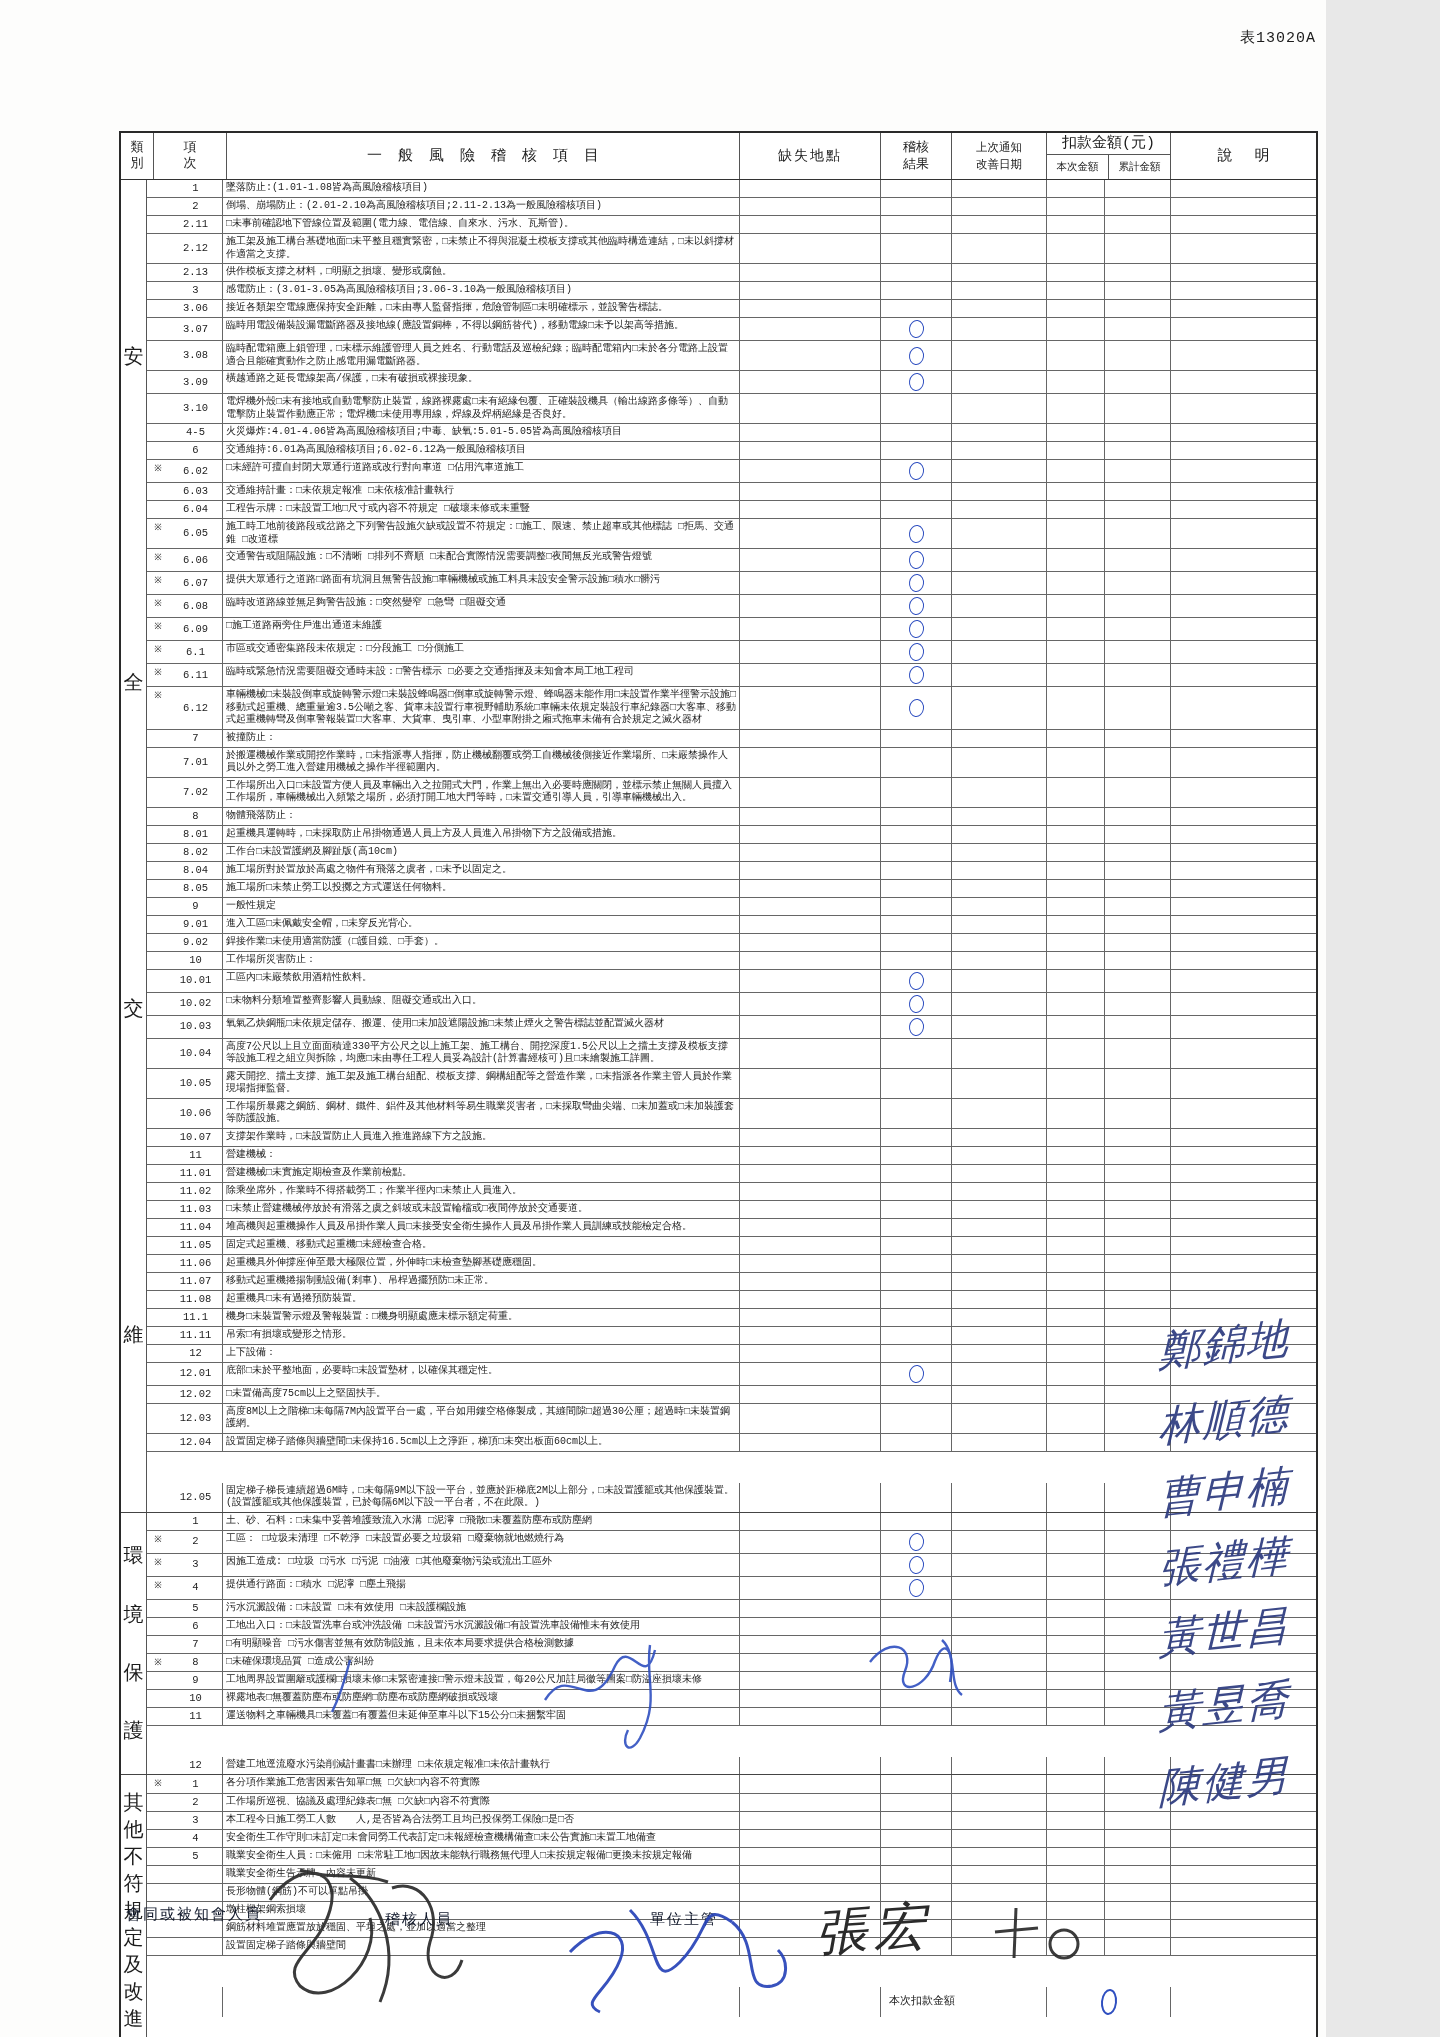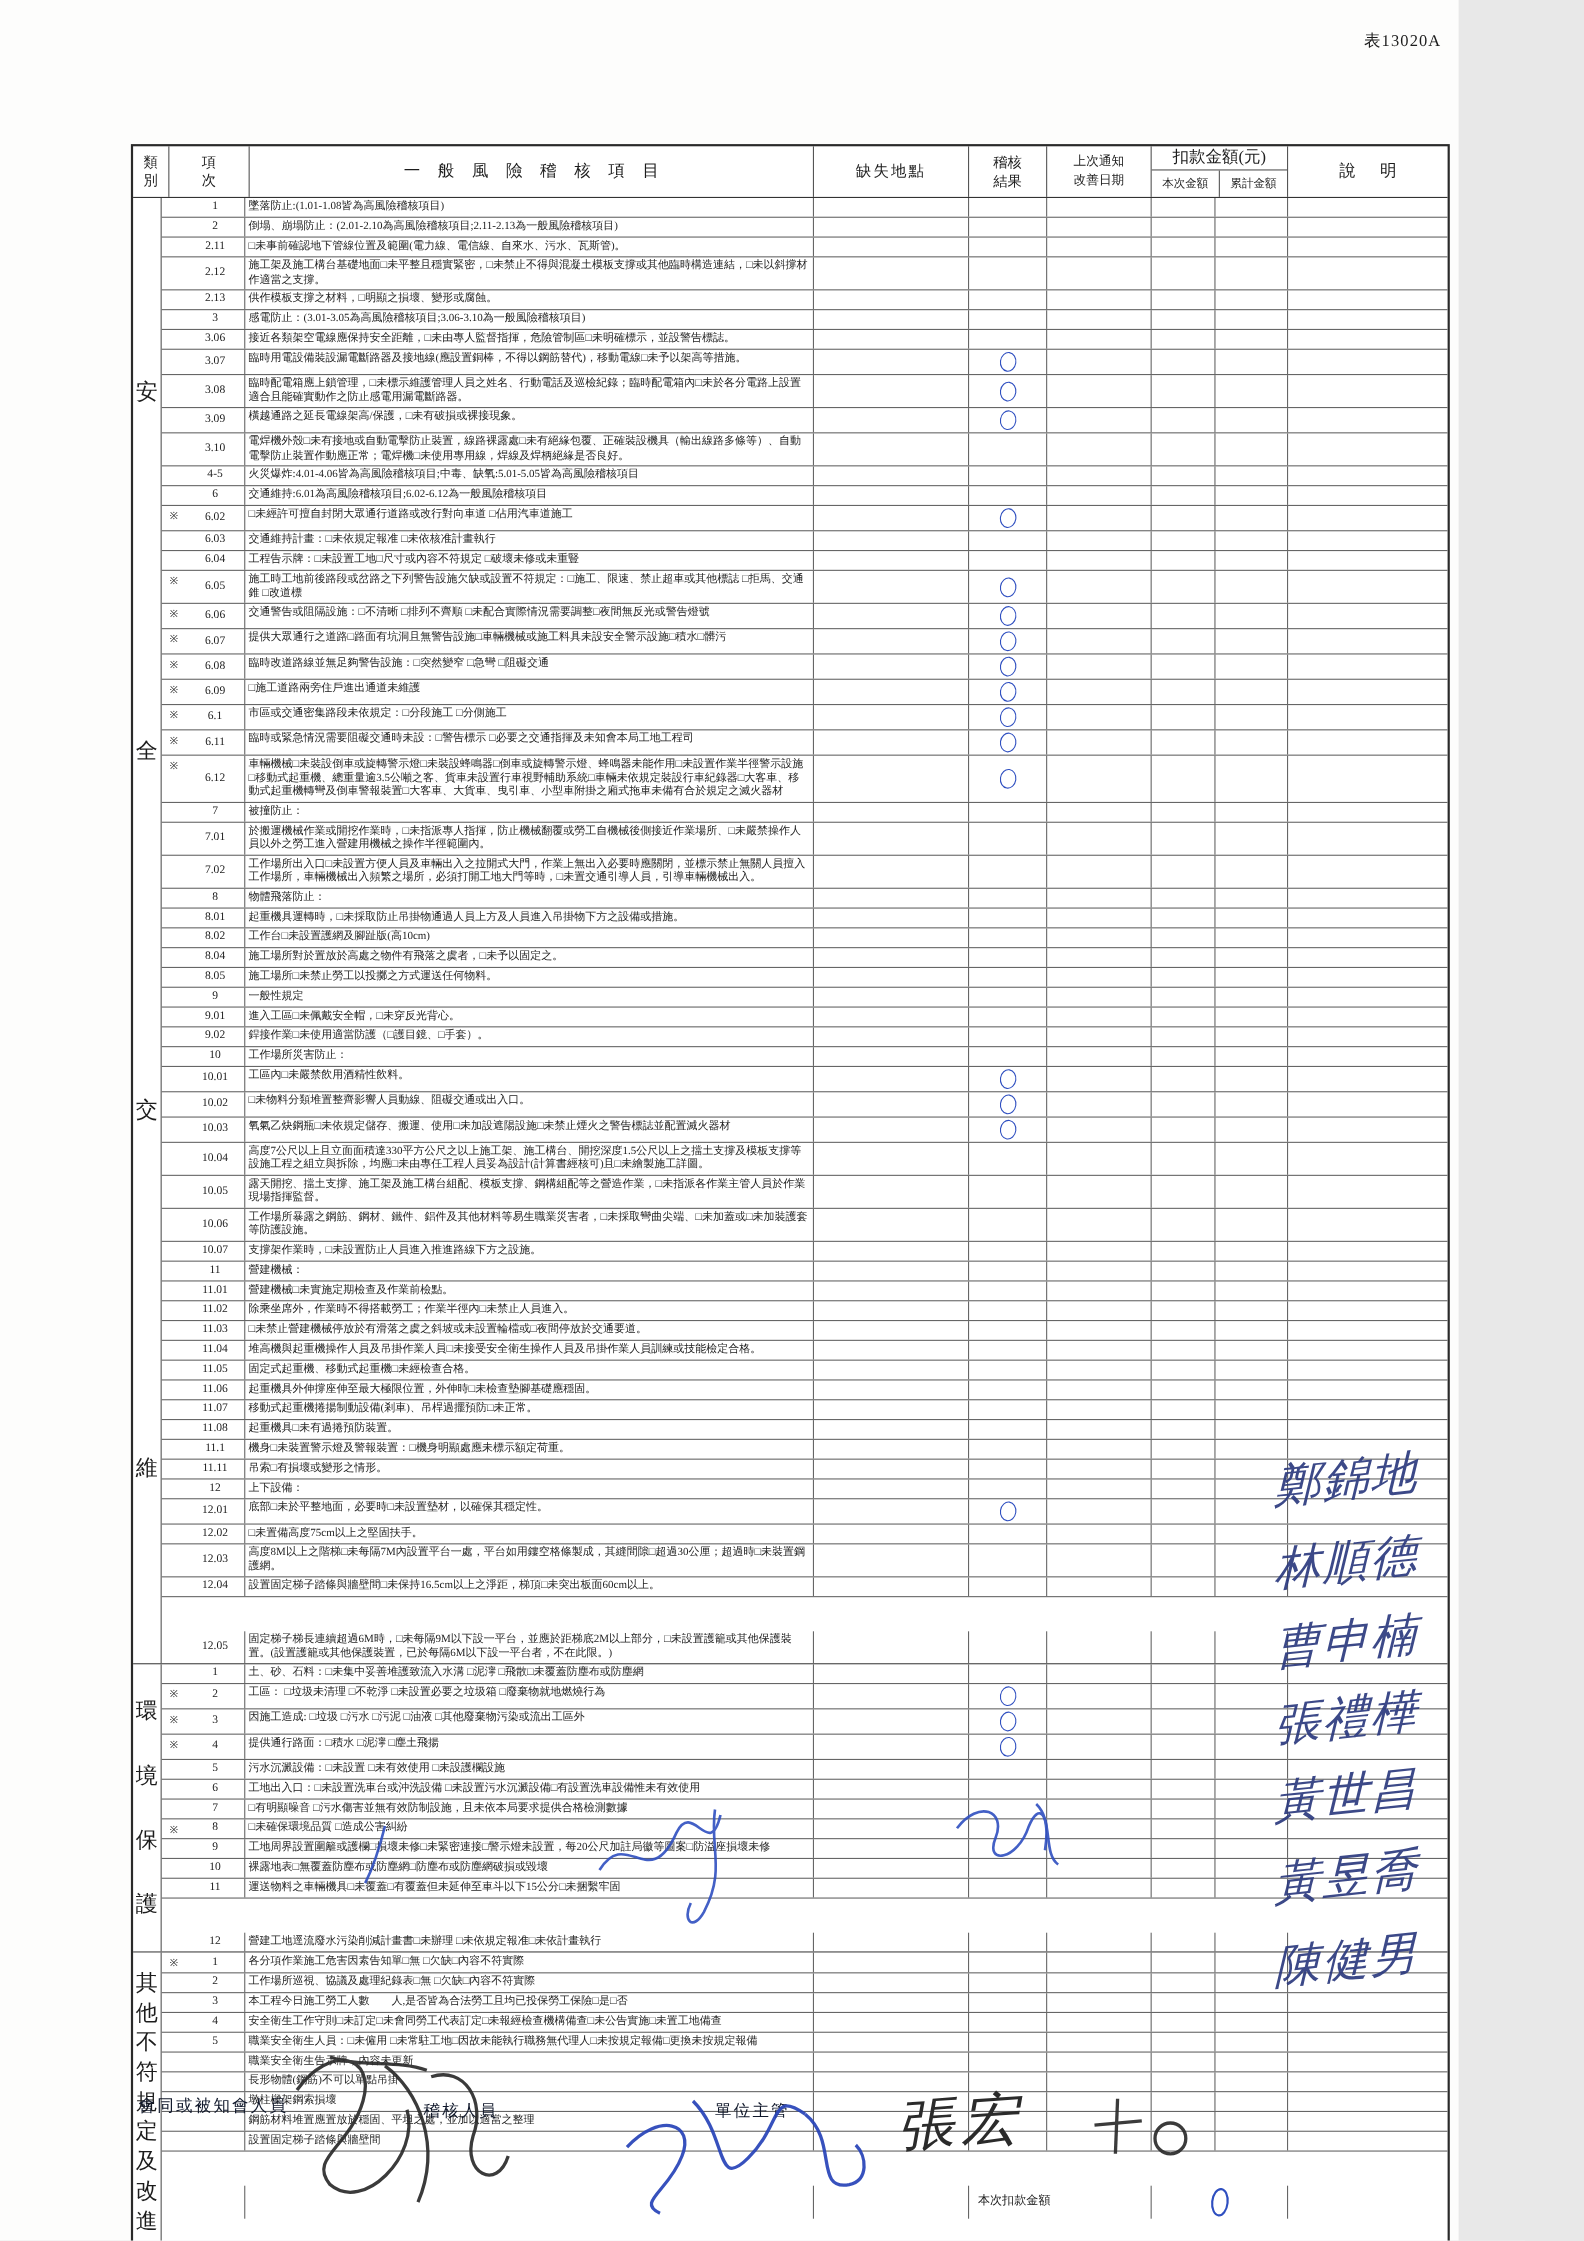--- a/index.html
+++ b/index.html
@@ -1,17 +1,17 @@
 <!DOCTYPE html>
 <html><head>
 <meta charset="utf-8">
 <style>
   html,body{margin:0;padding:0;background:#e8e8e8;}
   .page{position:relative;width:1326px;height:2037px;background:#fdfdfc;overflow:hidden;
-        font-family:Liberation Serif, serif;color:#1c1c1c;}
+        font-family:Liberation Mono, monospace;color:#1c1c1c;}
   .form-code{position:absolute;top:28px;left:1240px;font-size:15px;letter-spacing:1px;}
   .table{position:absolute;left:119px;top:131px;width:1199px;border:2px solid #2a2a2a;background:#fff;box-sizing:border-box;}
   .thead{display:flex;border-bottom:1.5px solid #333;}
   .th{border-right:1px solid #555;display:flex;flex-direction:column;align-items:center;justify-content:center;
       font-size:13px;box-sizing:border-box;min-height:46px;text-align:center;line-height:17px;}
   .th:last-child{border-right:none;}
   .th-cat{width:33px;}  .th-num{width:73px;}
   .th-item{flex:1;letter-spacing:16px;font-size:15px;padding-left:16px;}
   .th-loc{width:141px;font-size:14px;letter-spacing:2px;}
   .th-res{width:71px;} .th-not{width:95px;font-size:11.5px;}

